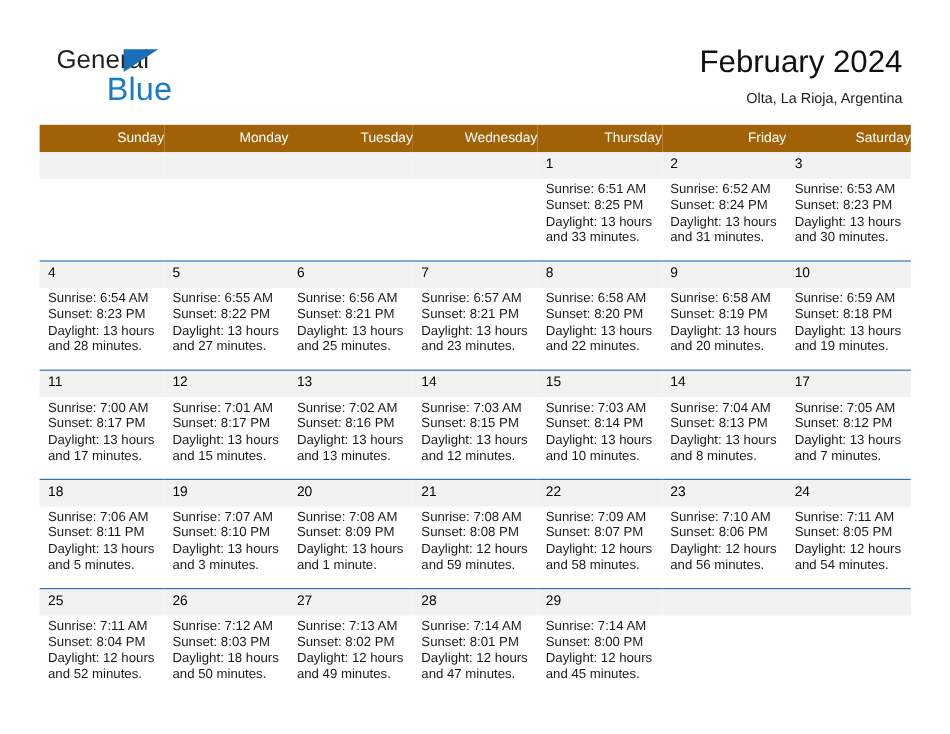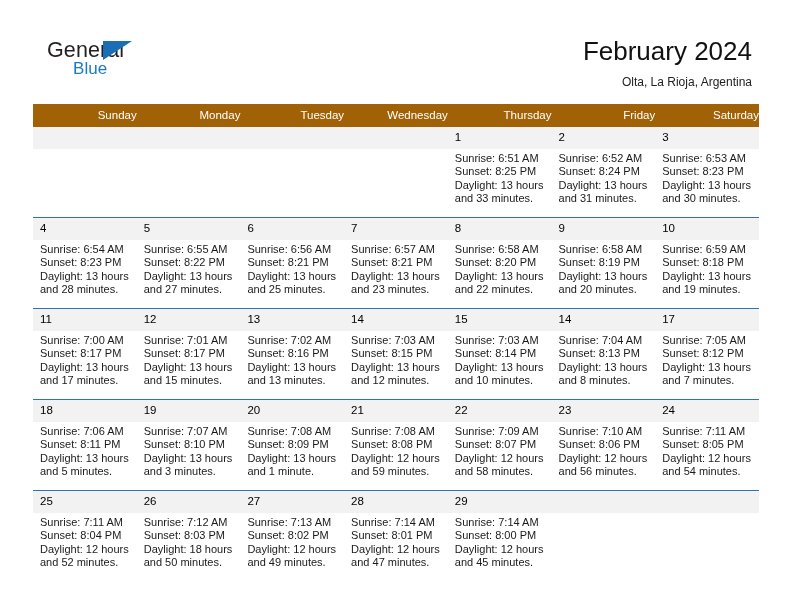--- a/index.html
+++ b/index.html
@@ -51,23 +51,23 @@
     position: absolute;
     left: 70px;
     top: 3px;
     width: 0;
     height: 0;
     border-left: 29px solid #1a6eb5;
     border-bottom: 19px solid transparent;
   }
   .logo-blue {
     position: absolute;
-    left: 40px;
+    left: 56px;
     top: 21px;
-    font-size: 17px;
+    font-size: 27px;
     letter-spacing: 0.1px;
     color: #1a7ac4;
     font-family: "Liberation Sans", sans-serif;
   }
 
   .title-block {
     position: absolute;
     right: 40px;
     top: 36px;
     text-align: right;

